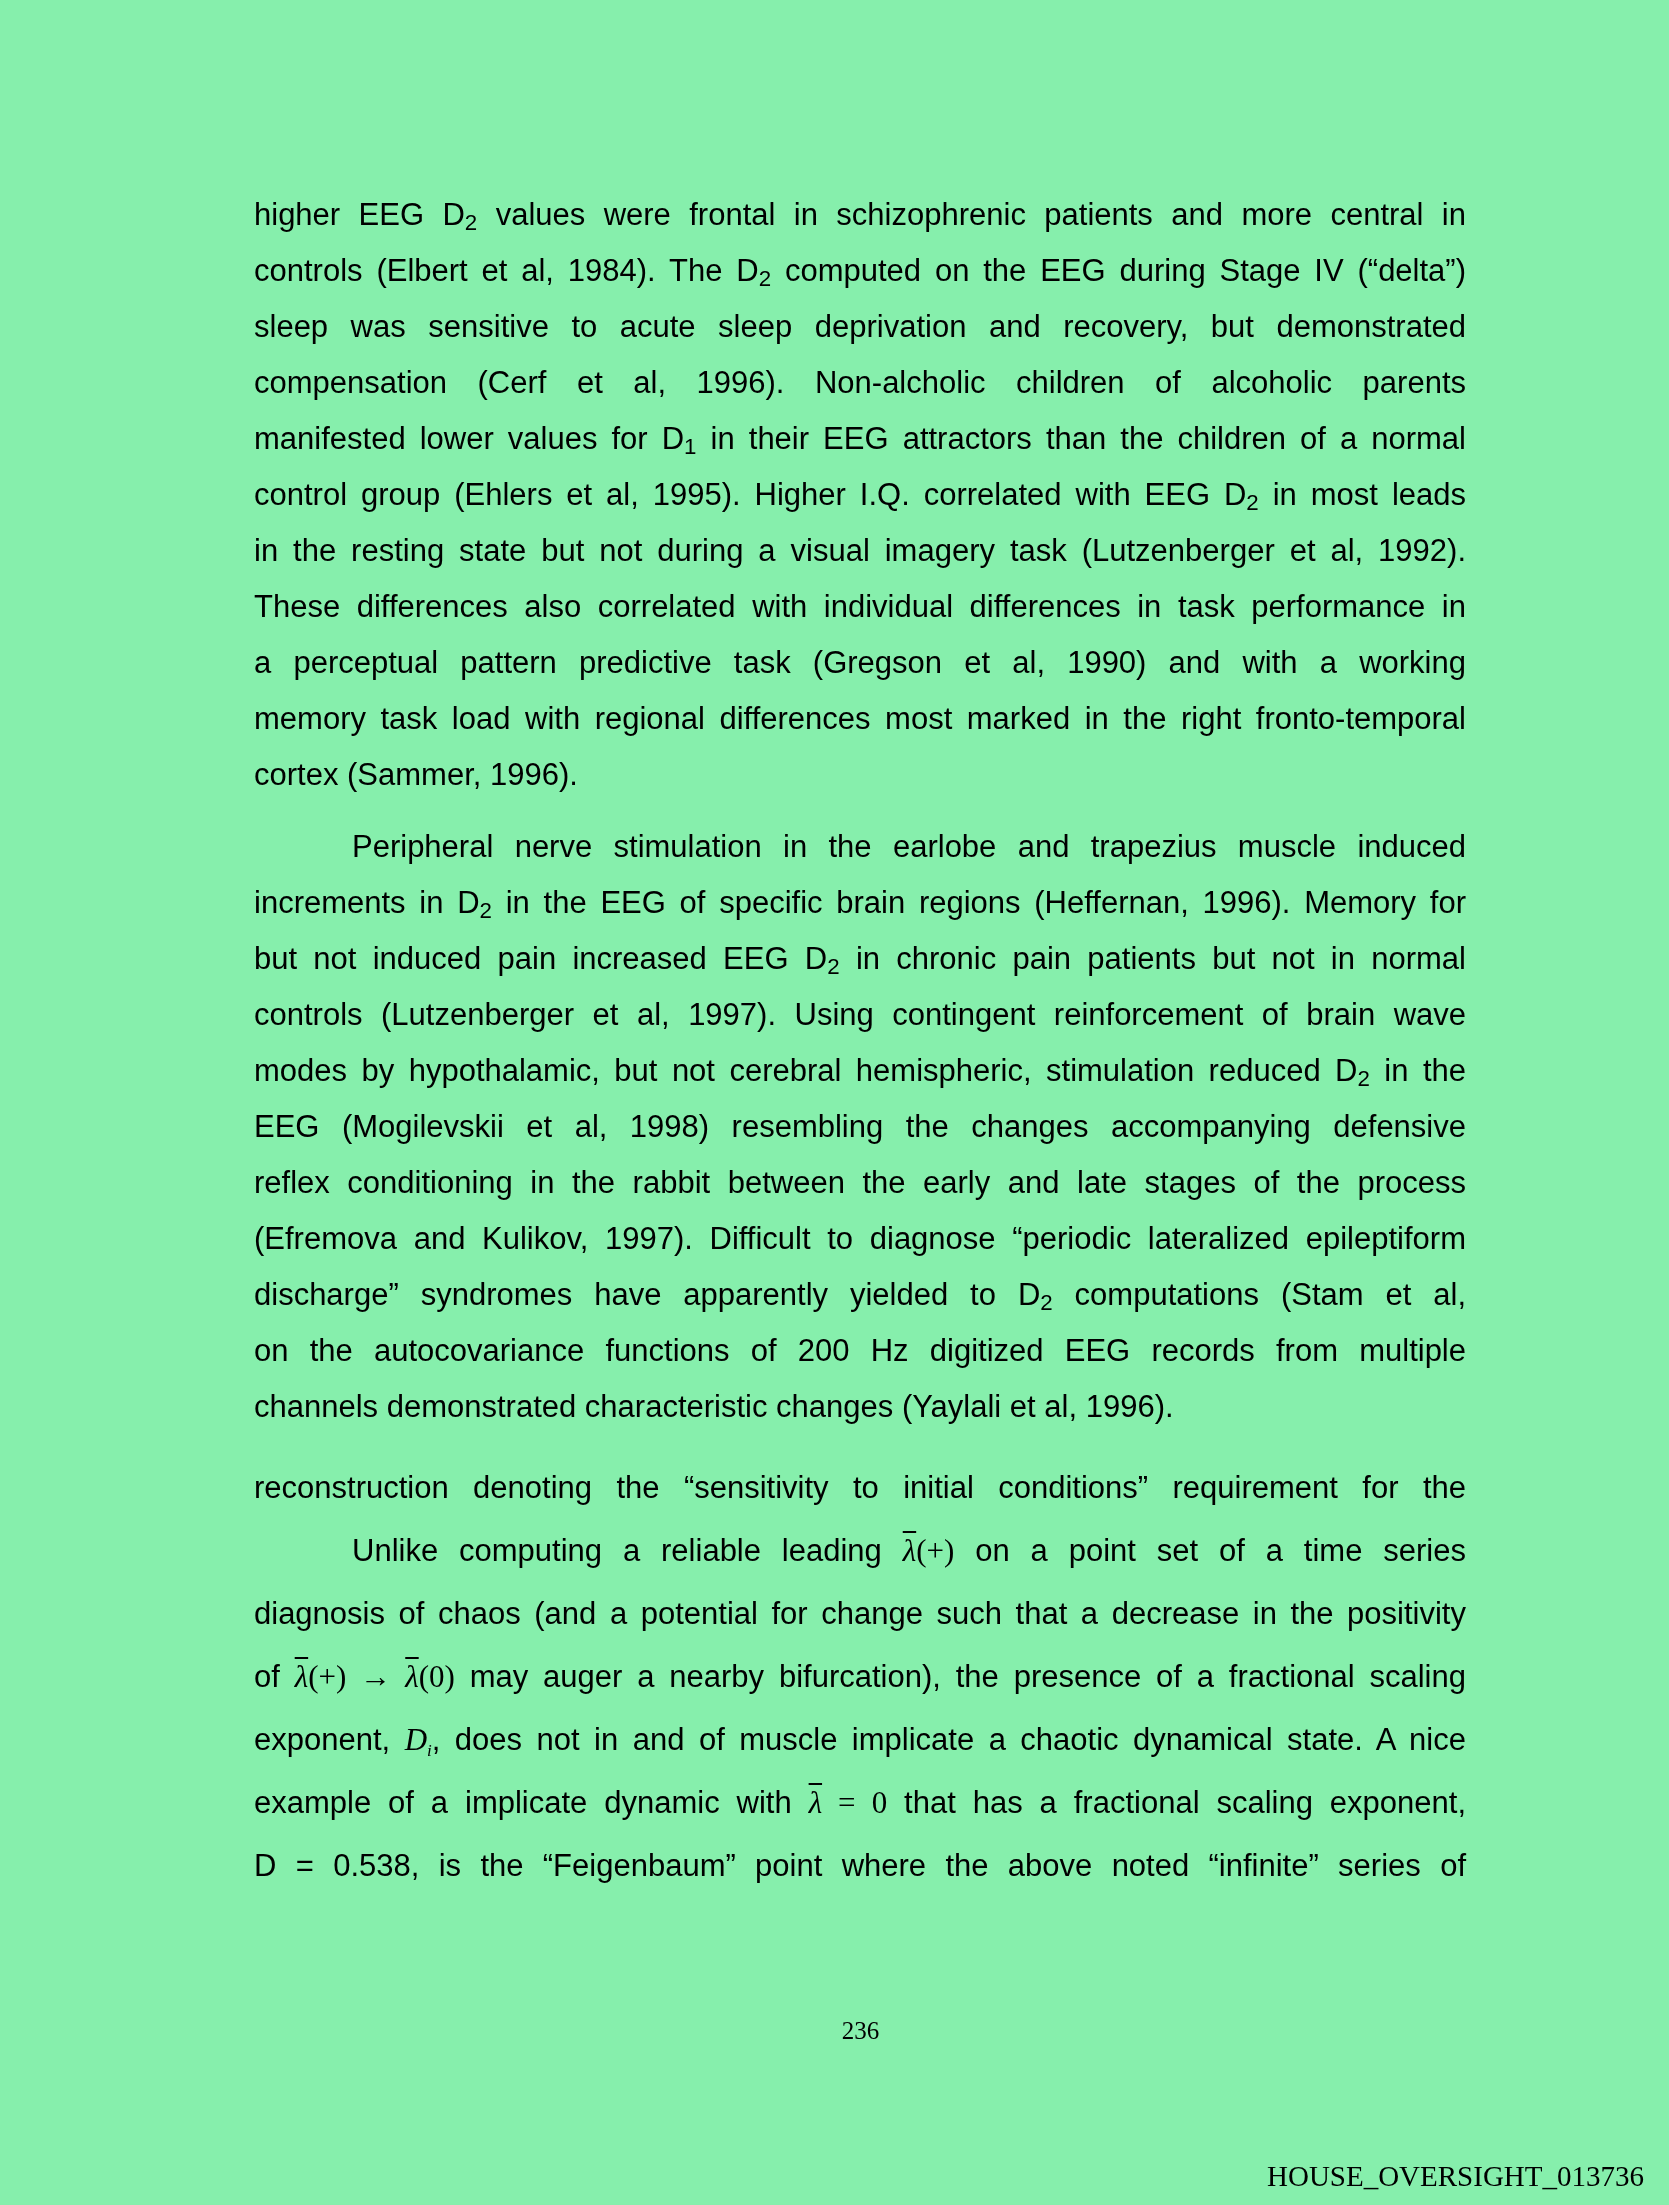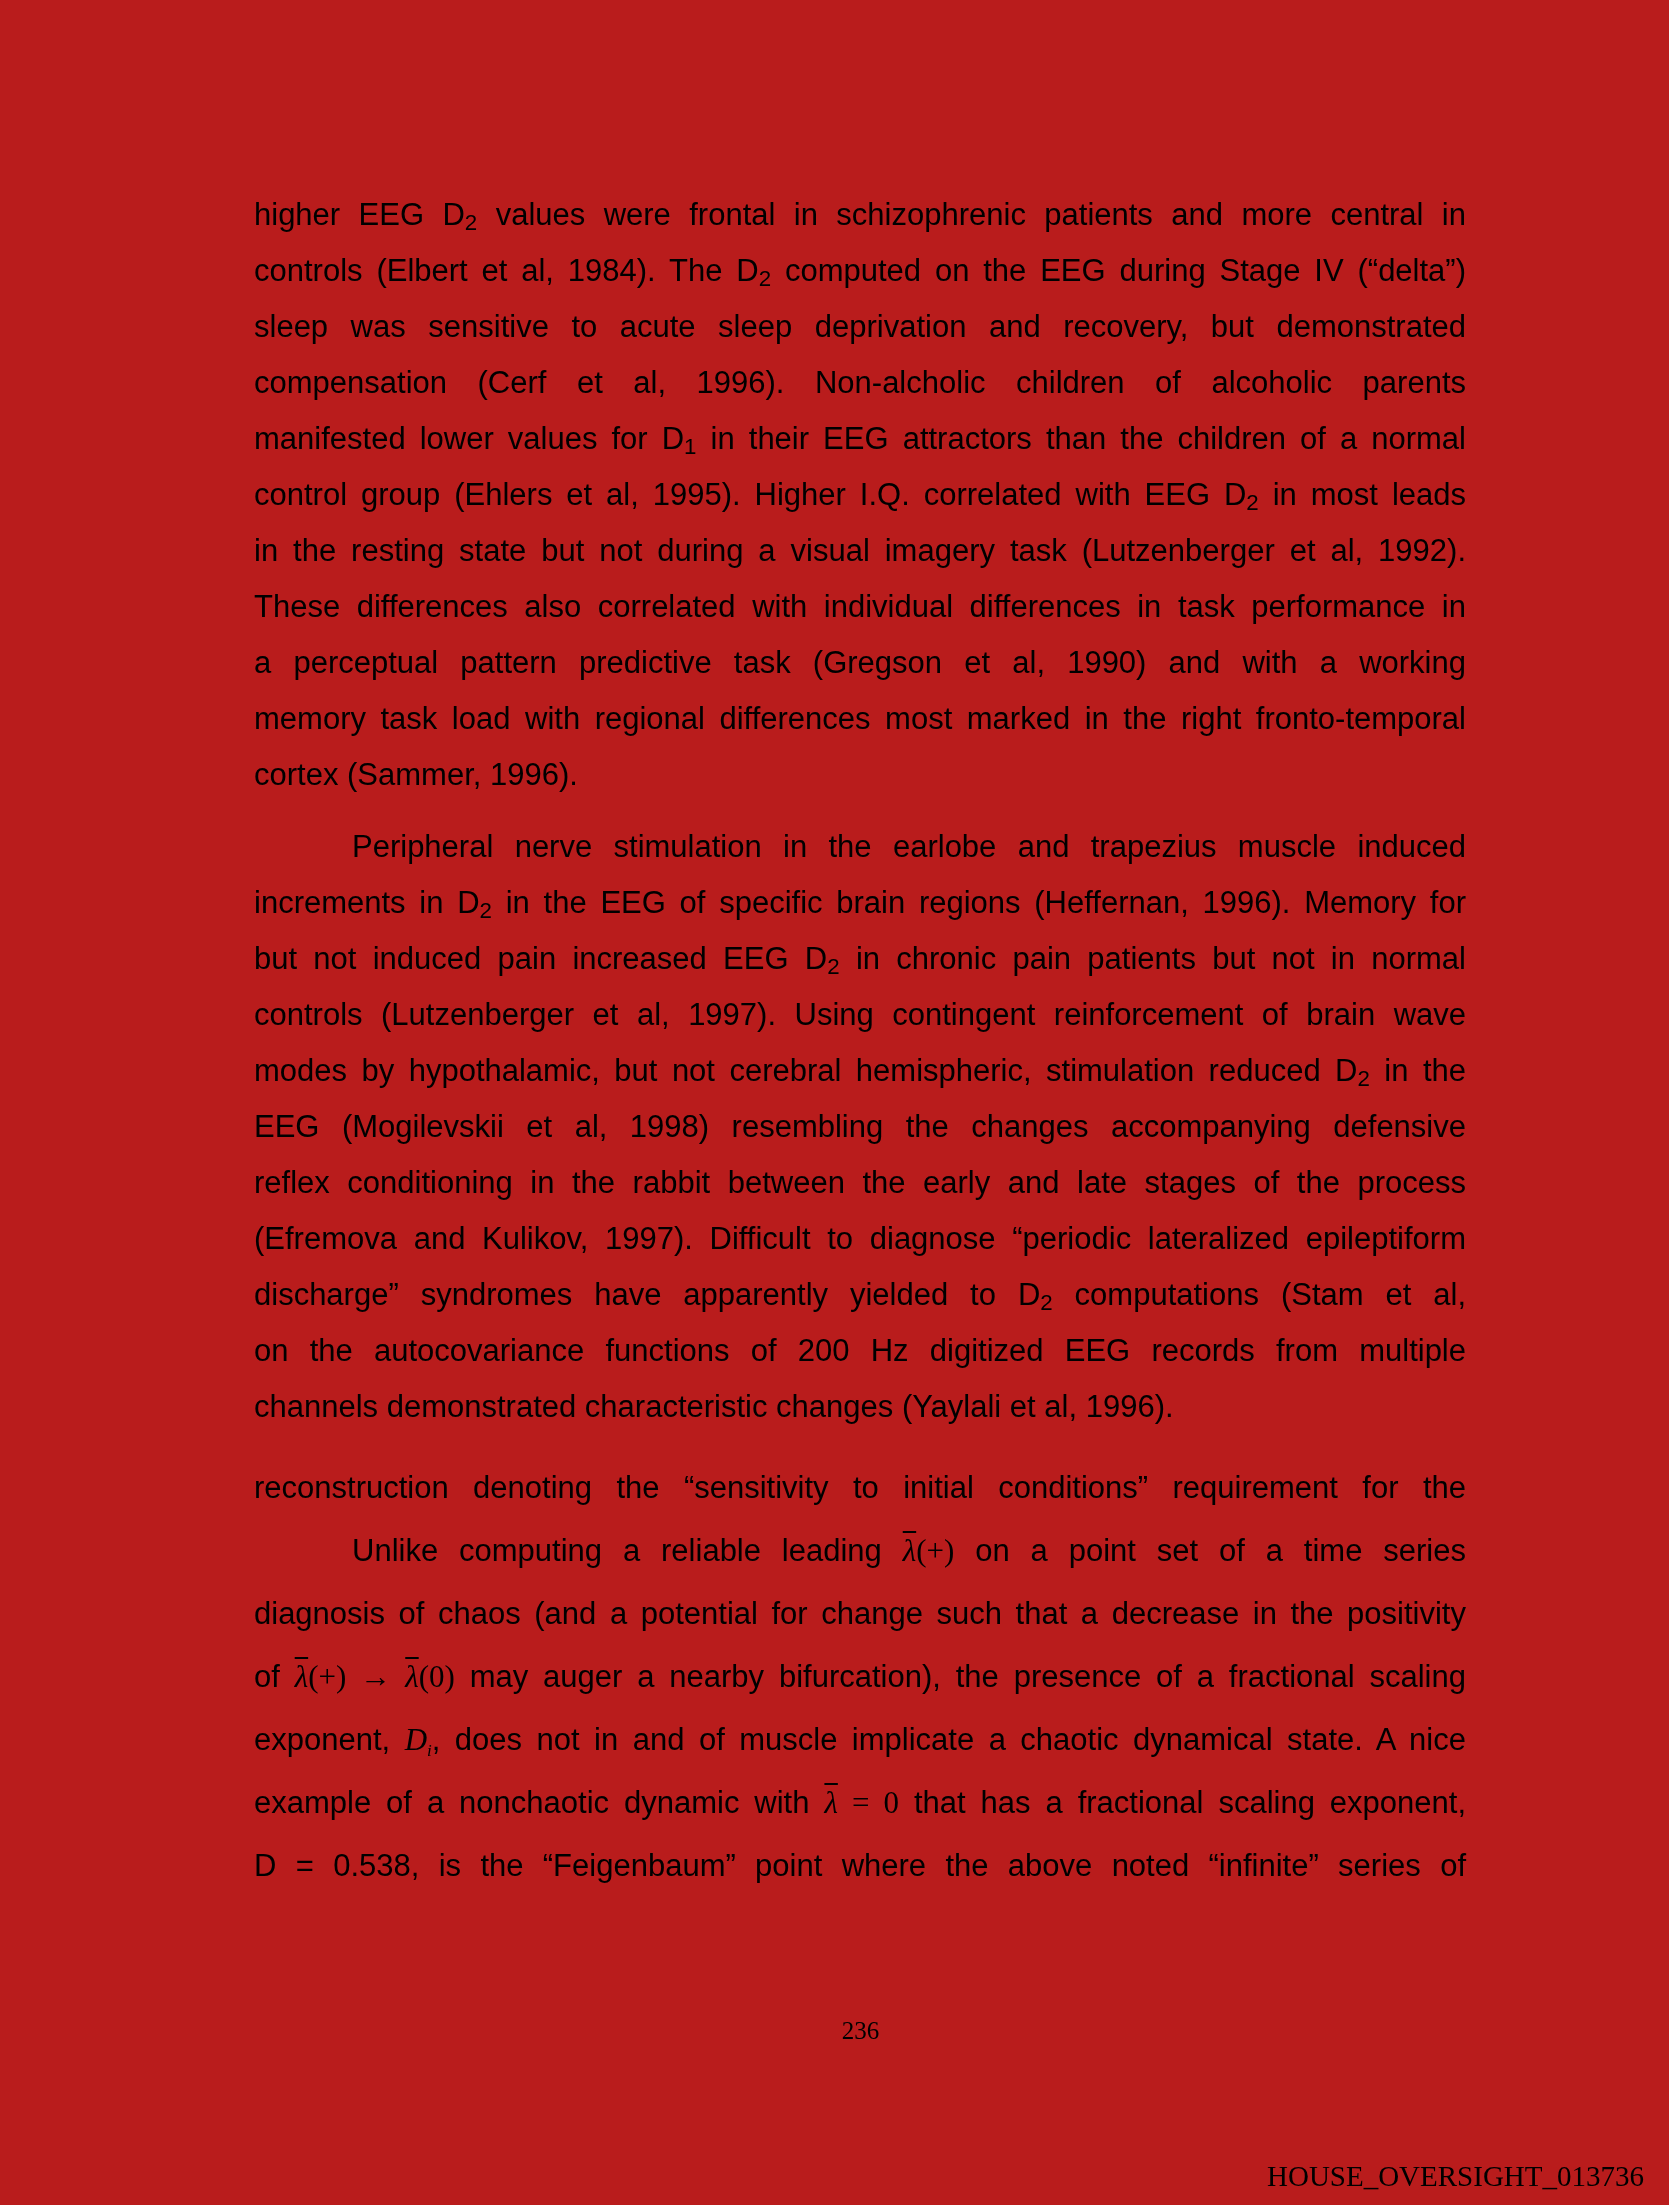--- a/index.html
+++ b/index.html
@@ -1,17 +1,17 @@
 <!DOCTYPE html>
 <html style="font-size:10.5px"><head>
 <meta charset="utf-8">
 <style>
   html, body { margin: 0; padding: 0; background: #ffffff; }
   body { width: 1669px; height: 2205px; position: relative; overflow: hidden; color: #000; }
-  .page { position: absolute; left: 0; top: 0; width: 1669px; height: 2205px; background: #b91c1c; }
+  .page { position: absolute; left: 0; top: 0; width: 1669px; height: 2205px; background: #86efac; }
   .body-text {
     position: absolute; left: 254px; top: 196px; width: 1212px;
     font-family: "Liberation Sans", sans-serif; font-size: 31px;
   }
   .para { margin: 0 0 16.4px 0; }
   .para.p3 { margin-top: 19.6px; }
   .line {
     height: 56px; line-height: 38px; white-space: nowrap;
     text-align: justify; text-align-last: justify;
     display: block;
@@ -71,21 +71,21 @@
       <span class="line">on the autocovariance functions of 200 Hz digitized EEG records from multiple</span>
       <span class="line last">channels demonstrated characteristic changes (Yaylali et al, 1996).</span>
     </div>
 
     <div class="para p3">
       <span class="line math-line">reconstruction denoting the “sensitivity to initial conditions” requirement for the</span>
       <span class="line indent math-line"><span>Unlike computing a reliable leading </span><span class="m"><span class="lam">λ</span><span>(+)</span></span><span> on a point set of a time series</span></span>
       <span class="line math-line">diagnosis of chaos (and a potential for change such that a decrease in the positivity</span>
       <span class="line math-line"><span>of </span><span class="m"><span class="lam">λ</span><span>(+)</span><span> → </span><span class="lam">λ</span><span>(0)</span></span><span> may auger a nearby bifurcation), the presence of a fractional scaling</span></span>
       <span class="line math-line"><span>exponent, </span><span class="m"><span class="ital">D</span><span class="isub">i</span></span><span>, does not in and of muscle implicate a chaotic dynamical state. A nice</span></span>
-      <span class="line math-line"><span>example of a nonchaotic dynamic with </span><span class="m"><span class="lam">λ</span><span> = 0</span></span><span> that has a fractional scaling exponent,</span></span>
+      <span class="line math-line"><span>example of a implicate dynamic with </span><span class="m"><span class="lam">λ</span><span> = 0</span></span><span> that has a fractional scaling exponent,</span></span>
       <span class="line math-line">D = 0.538, is the “Feigenbaum” point where the above noted “infinite” series of</span>
     </div>
   </div>
 
   <div class="page-number">236</div>
   <div class="bates">HOUSE_OVERSIGHT_013736</div>
 </div>
 
 
 </body></html>

